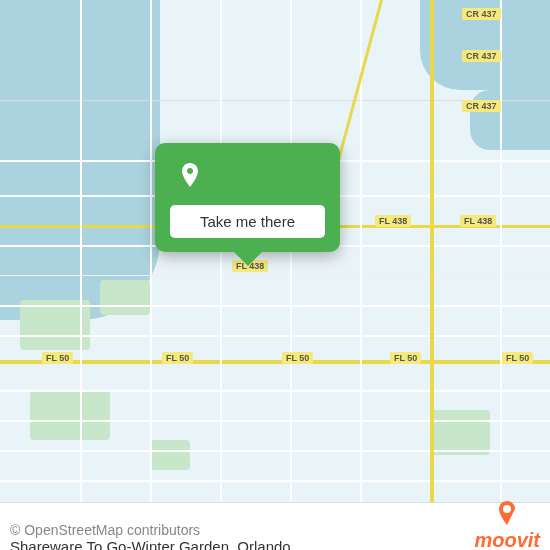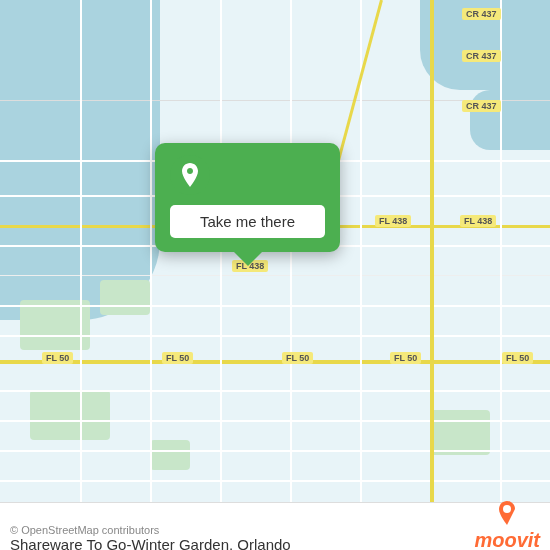--- a/index.html
+++ b/index.html
@@ -149,21 +149,21 @@
       border-top: 1px solid #ddd;
       z-index: 20;
     }
 
     #bottom-left {
       display: flex;
       flex-direction: column;
     }
 
     #attribution {
-      font-size: 11px;
+      font-size: 14px;
       color: #888;
       margin-top: 24px;
     }
 
     #place-name {
       font-size: 15px;
       color: #333;
       font-weight: 500;
     }
 

